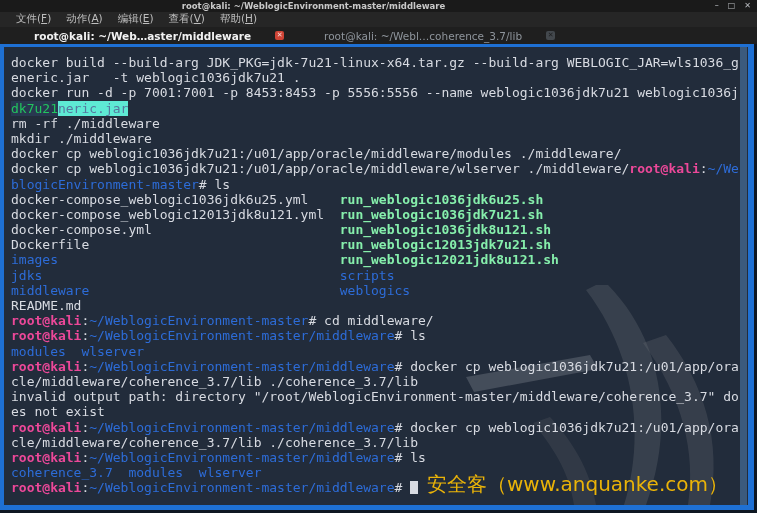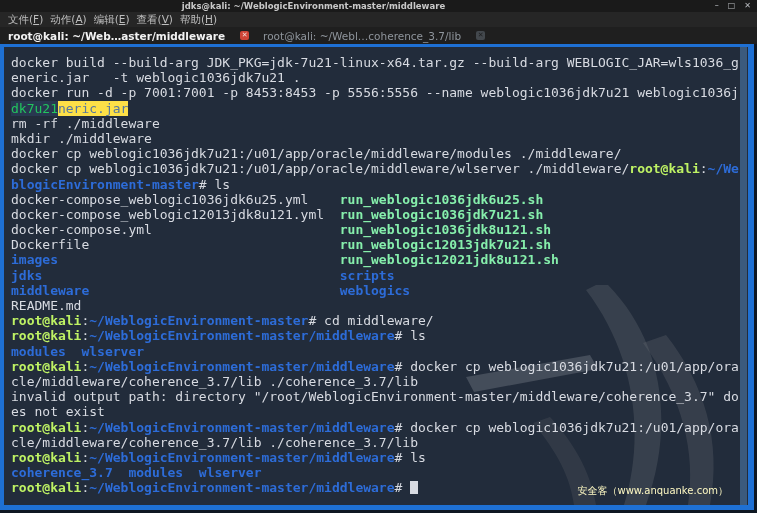--- a/index.html
+++ b/index.html
@@ -6,65 +6,65 @@
   html,body { width:757px; height:513px; overflow:hidden; background:#0e1722; }
   .window { width:757px; height:513px; font-family:"DejaVu Sans", "Liberation Sans", sans-serif; position:relative; }
 
   
   .titlebar { height:12px; background:#1a1a1a; display:flex; align-items:center; justify-content:center; position:relative; }
   .title-text { color:#c9c9c9; font-size:8.5px; font-weight:bold; letter-spacing:0; margin-right:130px; white-space:nowrap; }
   .win-controls { position:absolute; right:6px; top:0; height:12px; display:flex; align-items:center; gap:9px; }
   .win-btn { color:#b9bcc0; font-size:8px; line-height:12px; cursor:default; }
 
   
-  .menubar { height:15px; background:#262626; display:flex; align-items:center; padding-left:8px; gap:7px; }
+  .menubar { height:15px; background:#262626; display:flex; align-items:flex-start; padding-left:16px; gap:15px; }
   .menu-item { color:#bebebe; font-size:10.5px; white-space:nowrap; }
   .menu-item u { text-decoration:underline; }
 
   
   .tabbar { height:17px; background:#1f1f1f; display:flex; align-items:center; padding-left:8px; }
-  .tab { display:flex; align-items:center; gap:15px; height:17px; padding-right:14px; }
+  .tab { display:flex; align-items:center; gap:24px; height:17px; padding-right:14px;margin-left:26px; }
   .tab-label { font-size:10.5px; white-space:nowrap; }
   .tab.active .tab-label { color:#f2f2f2; font-weight:bold; }
   .tab.inactive .tab-label { color:#8f959c; }
   .tab-close { width:9px; height:9px; border-radius:2px; display:flex; align-items:center; justify-content:center; font-size:7px; line-height:9px; }
   .tab.active .tab-close { background:#cf4436; color:#f4d8d4; }
   .tab.inactive .tab-close { background:#43484d; color:#1d1f21; }
 
   
   .term-frame { position:relative; height:466px; margin-right:3px;
     border:4px solid #1e70d4; border-top-width:3px; border-right-width:6px; border-bottom-width:5px;
     background:#222c3b; overflow:hidden; }
   .term-body { position:absolute; inset:0; padding:8px 12px 0 7px;
     font-family:"DejaVu Sans Mono", "Liberation Mono", monospace;
     font-size:13px; line-height:15.2px; color:#d8dbe2; white-space:pre; }
   .term-body .line { height:15.2px; }
   .seg-p { color:#d8dbe2; }
-  .seg-r { color:#bef264; font-weight:bold;margin-top:8px; }
-  .seg-b { color:#2d6cd8; font-weight:bold; }
+  .seg-r { color:#ec4899; font-weight:bold;margin-top:8px; }
+  .seg-b { color:#2d6cd8; font-weight:normal; }
   .seg-g { color:#86efac; font-weight:bold; }
   .seg-selbg { color:#22c55e; background:#283850; }
-  .seg-ghost { color:#56779f; background:#fde047; }
+  .seg-ghost { color:#56779f; background:#5eead4; }
   .cursor { display:inline-block; width:8px; height:13px; background:#d8dbe2; vertical-align:-2px; }
 
   .scrollbar { position:absolute; top:0; bottom:0; right:1px; width:7px; background:#3b5a7d; }
 
   .watermark-logo { position:absolute; right:10px; bottom:0; pointer-events:none; }
-  .watermark-text { position:absolute; right:20px; bottom:7px; color:#fef9c3; font-size:10px;
+  .watermark-text { position:absolute; right:20px; bottom:7px; color:#eab308; font-size:20px;
     font-family:"DejaVu Sans", "Liberation Sans", sans-serif; white-space:nowrap; }
 
   .bottom-strip { height:4px; background:#0e1722; }
 </style>
 </head>
 <body>
 
 <div class="window">
 
   <div class="titlebar">
-    <span class="title-text">jdks@kali: ~/WeblogicEnvironment-master/middleware</span>
+    <span class="title-text">root@kali: ~/WeblogicEnvironment-master/middleware</span>
     <span class="win-controls">
       <span class="win-btn">–</span>
       <span class="win-btn">□</span>
       <span class="win-btn">✕</span>
     </span>
   </div>
 
   <div class="menubar" id="menubar">
       <span class="menu-item">文件(<u>F</u>)</span>
       <span class="menu-item">动作(<u>A</u>)</span>

